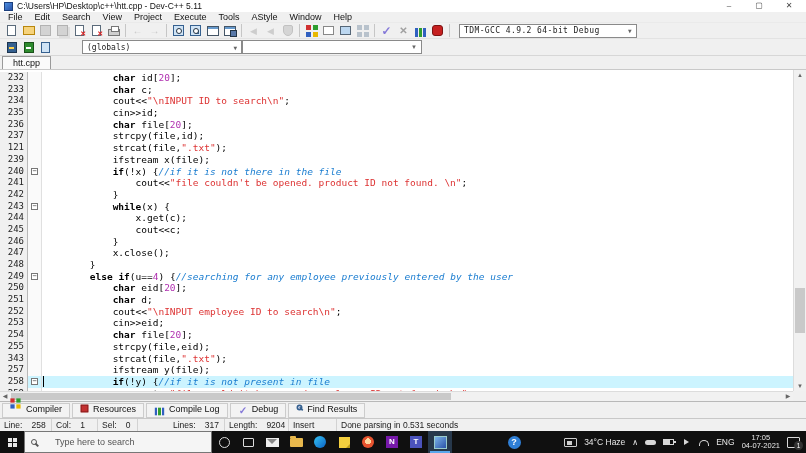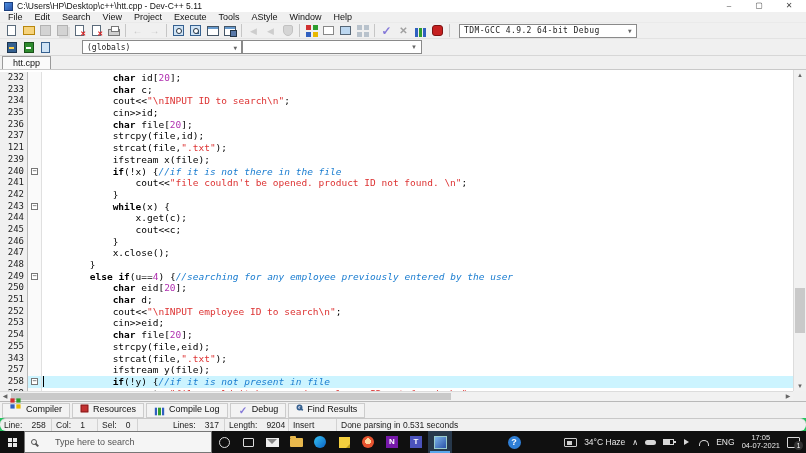--- a/index.html
+++ b/index.html
@@ -97,21 +97,21 @@
   .hscroll .arr.left { left:0; } .hscroll .arr.right { right:0; }
   .hthumb { position:absolute; top:1px; bottom:1px; left:11px; width:440px; background:#c9c9c9; }
   .scorner { position:absolute; right:0; bottom:0; width:13px; height:10px; background:#f0f0f0; }
 
   
   .panel-tabs { height:17px; background:#f0f0f0; border-top:1px solid #b8b8b8; display:flex; align-items:center; padding-left:2px; flex:0 0 auto; }
   .ptab { display:flex; align-items:flex-start; gap:4px; padding:0 7px; height:15px; border:1px solid #cccccc; background:#f3f3f3; margin-right:2px; font-size:9px; color:#111; }
   .ptab .tbi { transform:scale(.85); }
 
   
-  .statusbar { height:13px; background:#f0f0f0; border-top:1px solid #c8c8c8; display:flex; align-items:center; font-size:8.5px; color:#222; flex:0 0 auto;border-radius:6px; }
+  .statusbar { height:13px; background:#f0f0f0; border-top:1px solid #c8c8c8; display:flex; align-items:center; font-size:8.5px; color:#222; flex:0 0 auto; }
   .sseg { height:100%; display:flex; align-items:center; padding:0 4px; border-right:1px solid #d2d2d2; }
   .sseg .slabel { margin-right:9px; } .sseg .svalue { }
   .sseg:last-child { border-right:none; flex:1; }
 
   
   .taskbar { height:22px; background:#101010; display:flex; align-items:stretch; flex:0 0 auto; color:#e8e8e8; }
   .tb-start { width:24px; display:flex; align-items:center; justify-content:center; }
   .start-grid { width:9px; height:9px; display:grid; grid-template-columns:4px 4px; grid-template-rows:4px 4px; gap:1px; }
   .start-grid span { background:#e8e8e8; }
   .tb-search { width:188px; background:#f5f5f5; border:1px solid #777; margin:0; display:flex; align-items:center; padding:0 6px; gap:18px; color:#555; font-size:9px; }

